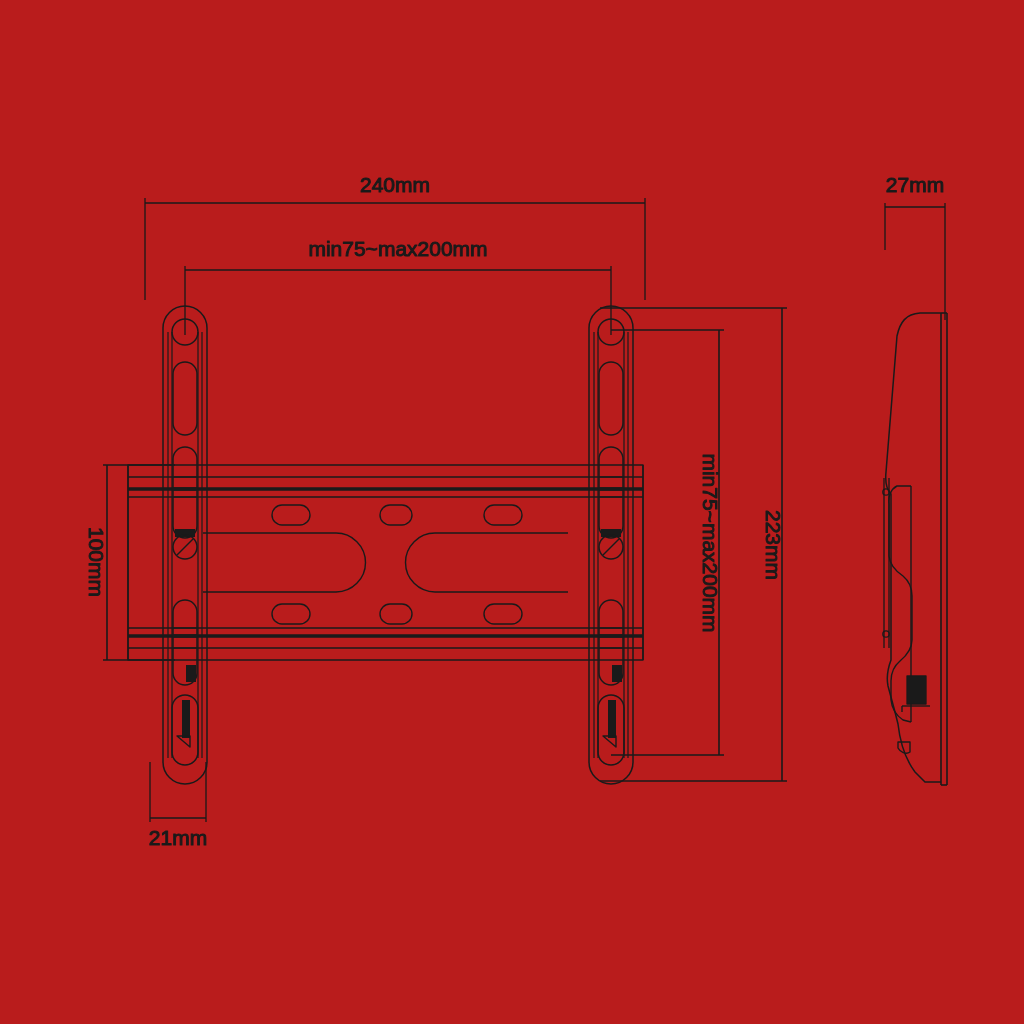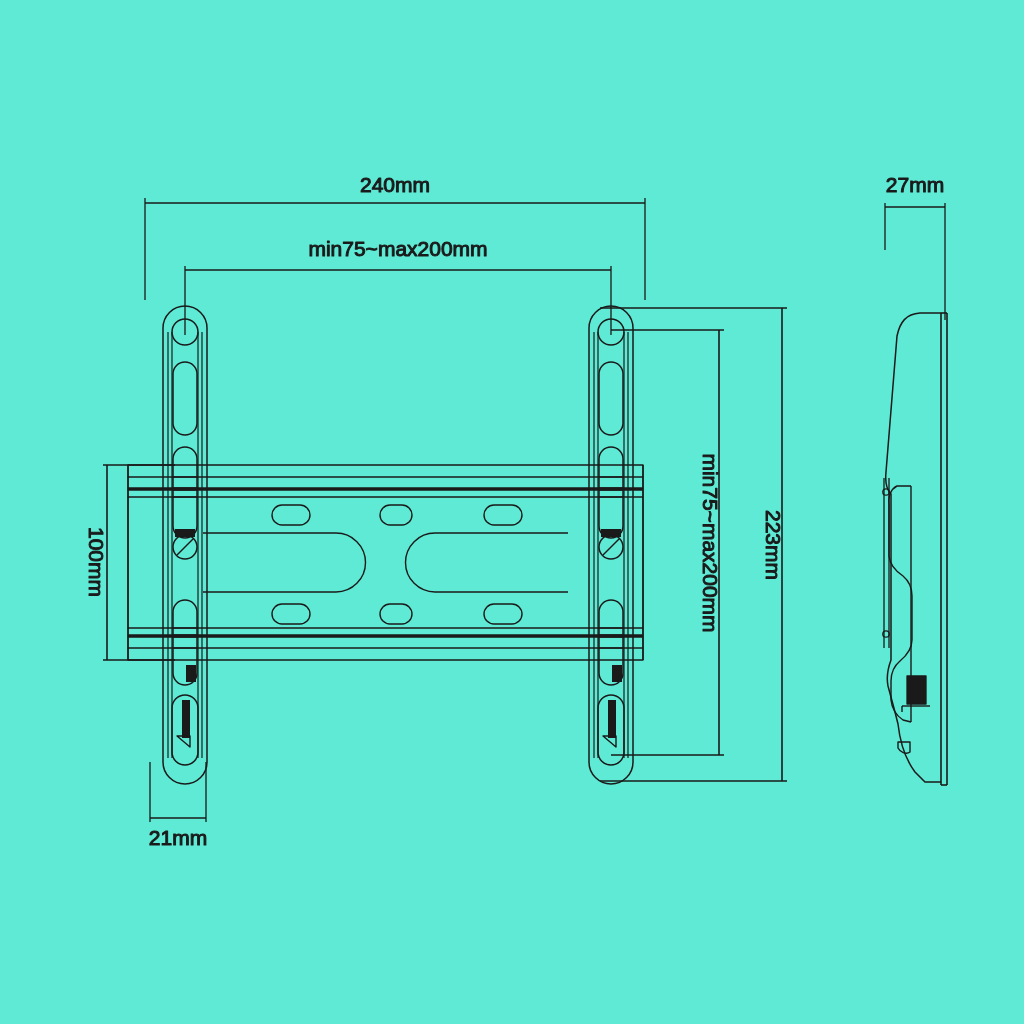--- a/index.html
+++ b/index.html
@@ -1,18 +1,18 @@
 <!DOCTYPE html>
 <html><head>
 <meta charset="utf-8">
 <style>
   html,body{margin:0;padding:0;background:#ffffff;}
   body{width:1024px;height:1024px;overflow:hidden;
        font-family:"Liberation Sans","DejaVu Sans",sans-serif;}
-  #stage{position:relative;width:1024px;height:1024px;background:#5eead4;}
+  #stage{position:relative;width:1024px;height:1024px;background:#b91c1c;}
   #stage svg{display:block;width:1024px;height:1024px;}
   .dimtext{font-family:"Liberation Sans","DejaVu Sans",sans-serif;
            font-size:21px;fill:#1a1a1a;}
   .dimtext.vert{writing-mode:vertical-rl;}
 </style>
 </head>
 <body>
 
 <div id="stage">
 <svg viewBox="0 0 1024 1024" xmlns="http://www.w3.org/2000/svg">

